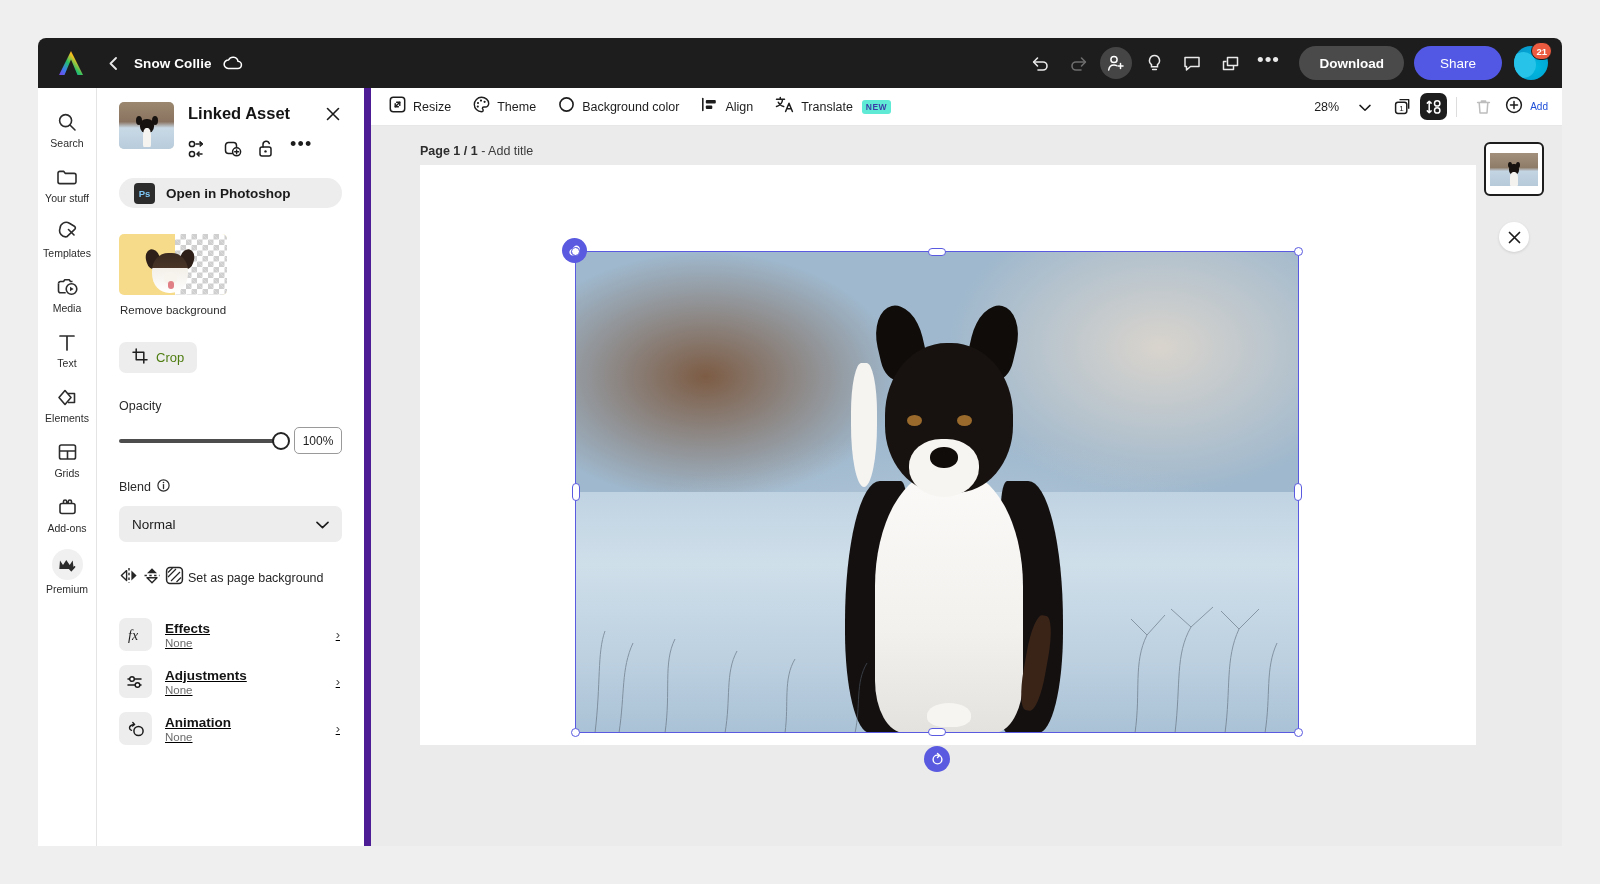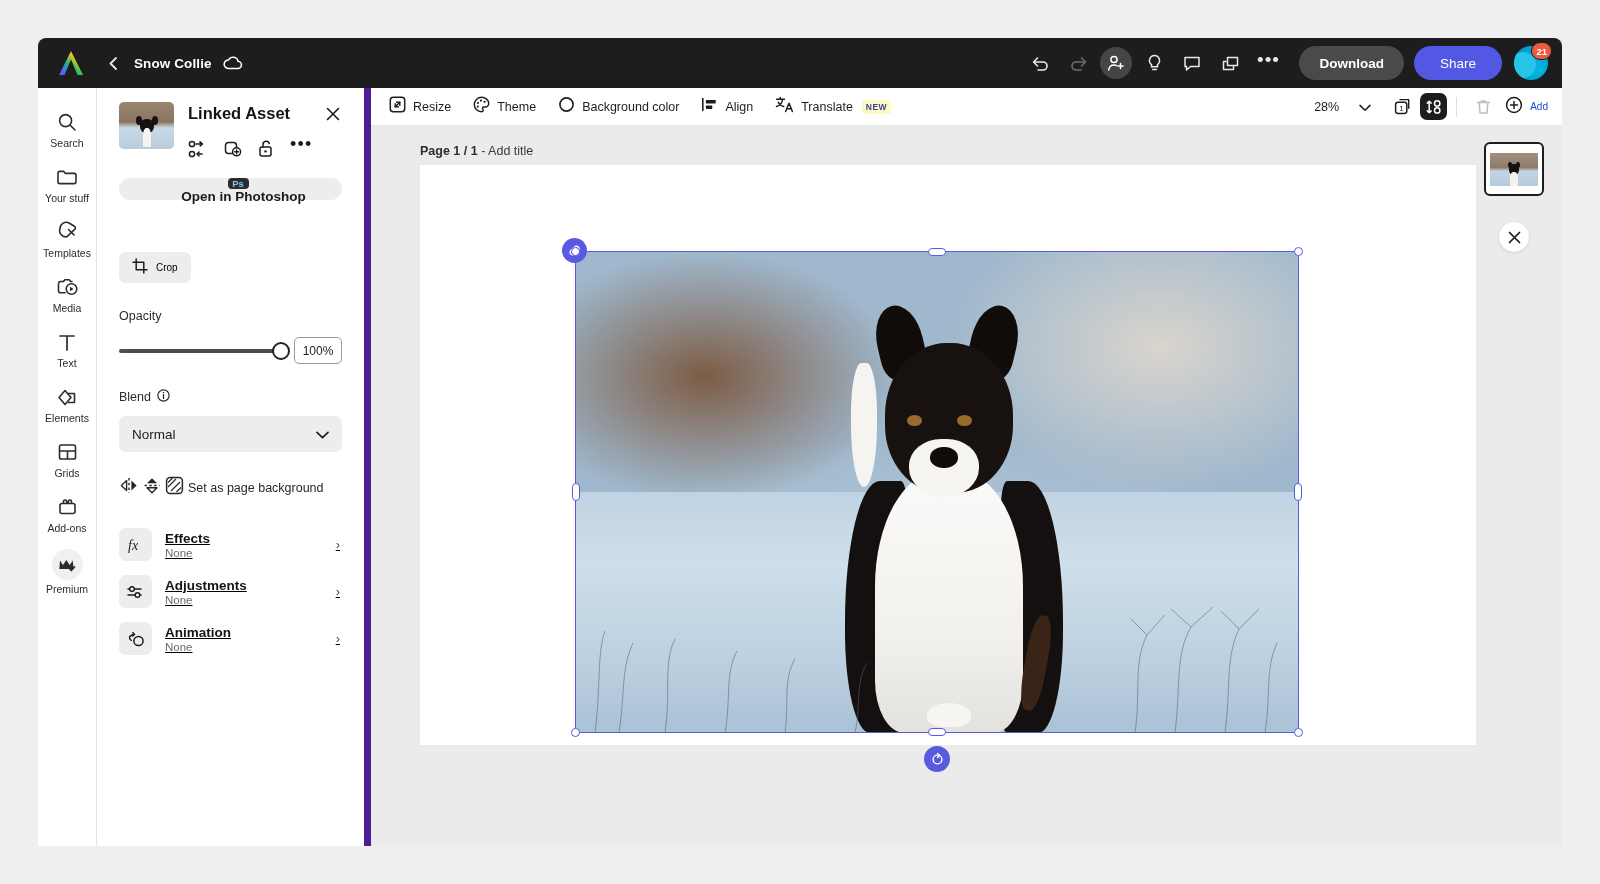--- a/index.html
+++ b/index.html
@@ -106,23 +106,23 @@
   .panel-close {
     position: absolute; right: -2px; top: 1px; width: 22px; height: 22px;
     display: flex; align-items: center; justify-content: center; cursor: pointer;
     color: #1b1b1b;
   }
   .panel-actions { display: flex; align-items: center; gap: 16px; margin-top: 11px; }
   .pa-icon { cursor: pointer; color: #1c1c1c; display: flex; align-items: center;}
   .pa-more { font-size: 18px; letter-spacing: 1.2px; padding-bottom: 8px; }
 
   .ps-button {
-    margin-top: 15px; height: 22px; width: 100%; background: #ededed;
+    margin-top: 15px; height: 30px; width: 100%; background: #ededed;
     border-radius: 19px; display: flex; align-items: center; padding-left: 15px;
-    cursor: pointer; border: none; font-family: inherit; flex-direction: column;
+    cursor: pointer; border: none; font-family: inherit;
   }
   .ps-chip {
     width: 21px; height: 21px; border-radius: 4px; background: #2c2c2c;
     color: #7ec6f5; font-size: 9.5px; font-weight: bold;
     display: flex; align-items: center; justify-content: center;
   }
   .ps-label { font-size: 13.5px; font-weight: bold; color: #1b1b1b; margin-left: 11px;}
 
   .cards { display: flex; gap: 14px; margin-top: 26px; }
   .card { width: 108px; cursor: pointer; }
@@ -168,21 +168,21 @@
   .er .eye.l{left:22px;} .er .eye.r{left:36px;}
   .er .dots{position:absolute; right:4px; bottom:16px; display:flex; gap:1px;}
   .er .dots span{width:13px;height:13px;border-radius:50%;background:#fafafa;box-shadow:0 0 0 1px #e6e6e6;}
   .er .dots span:first-child{background:#8a86e0;}
 
   .crop-btn {
     margin-top: 26px; height: 31px; background: #ededed; border: none;
     border-radius: 7px; display: inline-flex; align-items: center; gap: 8px;
     padding: 0 13px; cursor: pointer; font-family: inherit;
   }
-  .crop-label { font-size: 10px; color: #000000; }
+  .crop-label { font-size: 13px; color: #4d7c0f; }
 
   .sec-label { font-size: 12.5px; color: #2b2b2b; margin-top: 26px; }
   .opacity-row { display: flex; align-items: center; margin-top: 14px; gap: 12px; }
   .slider { flex: 1; height: 20px; position: relative; cursor: pointer; }
   .slider-track { position: absolute; top: 8px; left: 0; right: 0; height: 4px; background: #4d4d4d; border-radius: 2px; }
   .slider-knob {
     position: absolute; left: 153px; top: 1px; width: 18px; height: 18px;
     border-radius: 50%; background: #fff; border: 2px solid #232323;
   }
   .opacity-field {
@@ -216,21 +216,21 @@
   .toolbar {
     height: 38px; flex: 0 0 38px; display: flex; align-items: center;
     padding: 0 14px 0 18px; border-bottom: 1px solid #e7e7e7; background: #fff;
   }
   .tool {
     display: flex; align-items: center; gap: 7px; margin-right: 22px; cursor: pointer;
     color: #1d1d1d;
   }
   .tool-label { font-size: 12.5px; color: #1d1d1d; }
   .new-badge {
-    background: #fef9c3; color: #3d3da8; font-size: 8.5px; font-weight: bold;
+    background: #5eead4; color: #3d3da8; font-size: 8.5px; font-weight: bold;
     border-radius: 3px; padding: 2px 4px; letter-spacing: .4px; margin-left: 2px;
   }
   .toolbar-spacer { flex: 1; }
   .zoom-box { display: flex; align-items: center; gap: 20px; cursor: pointer; margin-right: 14px;}
   .zoom-val { font-size: 12.5px; color: #1d1d1d; }
   .tool-sq {
     width: 27px; height: 27px; border-radius: 7px; display: flex;
     align-items: center; justify-content: center; cursor: pointer; margin-left: 4px;
   }
   .tool-sq.on { background: #1d1d1d; color: #fff; }
@@ -557,20 +557,33 @@
           </div>
         </div>
       </div>
 
       <button class="ps-button">
         <span class="ps-chip">Ps</span>
         <span class="ps-label">Open in Photoshop</span>
       </button>
 
       <div class="cards">
+        <div class="card">
+          <div class="card-img rb">
+            <div class="checker"></div>
+            <div class="dog">
+              <div class="ear-l"></div>
+                <div class="ear-r"></div>
+              <div class="dog-head"></div>
+              <div class="muzz"></div>
+                <div class="tongue"></div>
+            </div>
+          </div>
+          <div class="card-label">Remove background</div>
+        </div>
       </div>
 
       <button class="crop-btn">
         <span>
           <svg width="16" height="16" viewBox="0 0 16 16">
               <path d="M4.2 1v10.8H15" stroke="#1e1e1e" stroke-width="1.5" fill="none" stroke-linecap="round" stroke-linejoin="round"></path>
               <path d="M1 4.2h10.8V15" stroke="#1e1e1e" stroke-width="1.5" fill="none" stroke-linecap="round" stroke-linejoin="round"></path>
             </svg>
         </span>
         <span class="crop-label">Crop</span>

